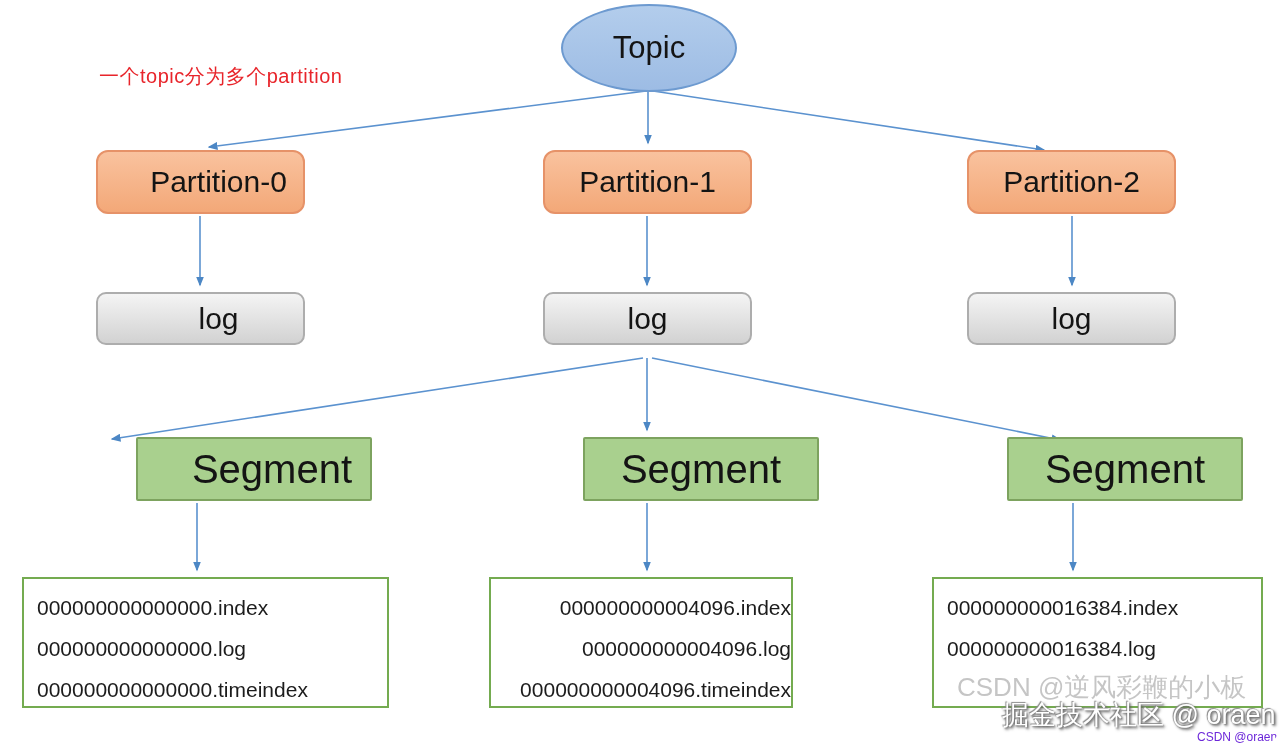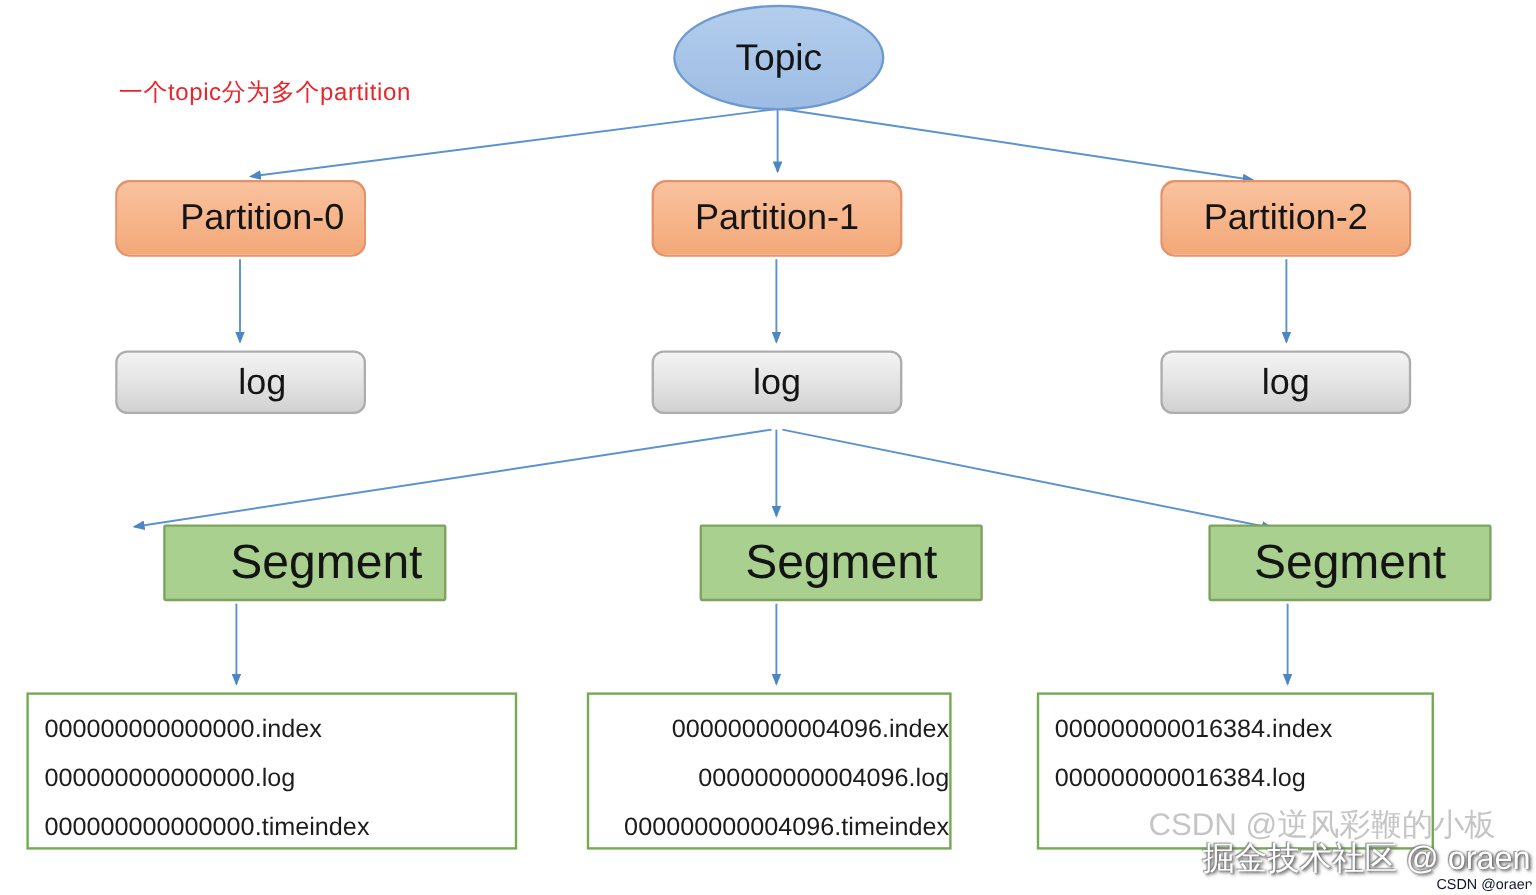--- a/index.html
+++ b/index.html
@@ -74,44 +74,44 @@
     top: 577px;
     height: 131px;
     background: #ffffff;
     border: 2px solid #74ab50;
     padding: 8px 0 0 13px;
     font-size: 21px;
     line-height: 41px;
     color: #1c1c1c;
     white-space: nowrap;
   }
-  .filebox0 { left: 22px;  width: 409px; }
+  .filebox0 { left: 22px;  width: 367px; }
   .filebox1 { left: 489px; width: 304px; text-align: right; }
-  .filebox2 { left: 864px; width: 331px; }
+  .filebox2 { left: 932px; width: 331px; }
   .wm-overlay {
     position: absolute;
     left: 924px; top: 670px;
     font-size: 26px;
     color: rgba(150,150,150,0.55);
     white-space: nowrap;
     margin-left: 33px;
   }
   .wm-juejin {
     position: absolute;
     left: 1002px; top: 697px;
     font-size: 27px;
     color: #ffffff;
     white-space: nowrap;
     text-shadow: 1px 1px 2px #6b6b6b, -1px -1px 1px #8a8a8a, 2px 2px 3px rgba(90,90,90,0.8);
   }
   .wm-csdn {
     position: absolute;
     left: 1197px; top: 730px;
     font-size: 12px;
-    color: #0f172a;
+    color: #6d28d9;
     white-space: nowrap;
   }
 </style>
 </head>
 <body>
 
 <div id="canvas">
 
   <svg id="edges" viewBox="0 0 1280 746" xmlns="http://www.w3.org/2000/svg">
     <defs>

